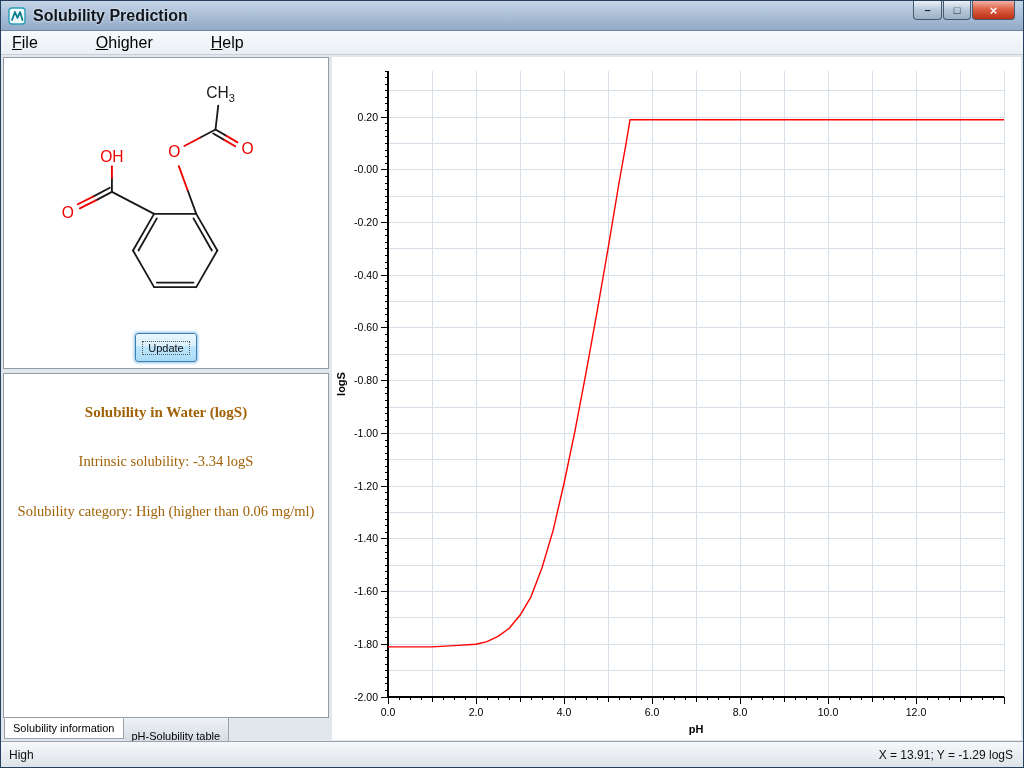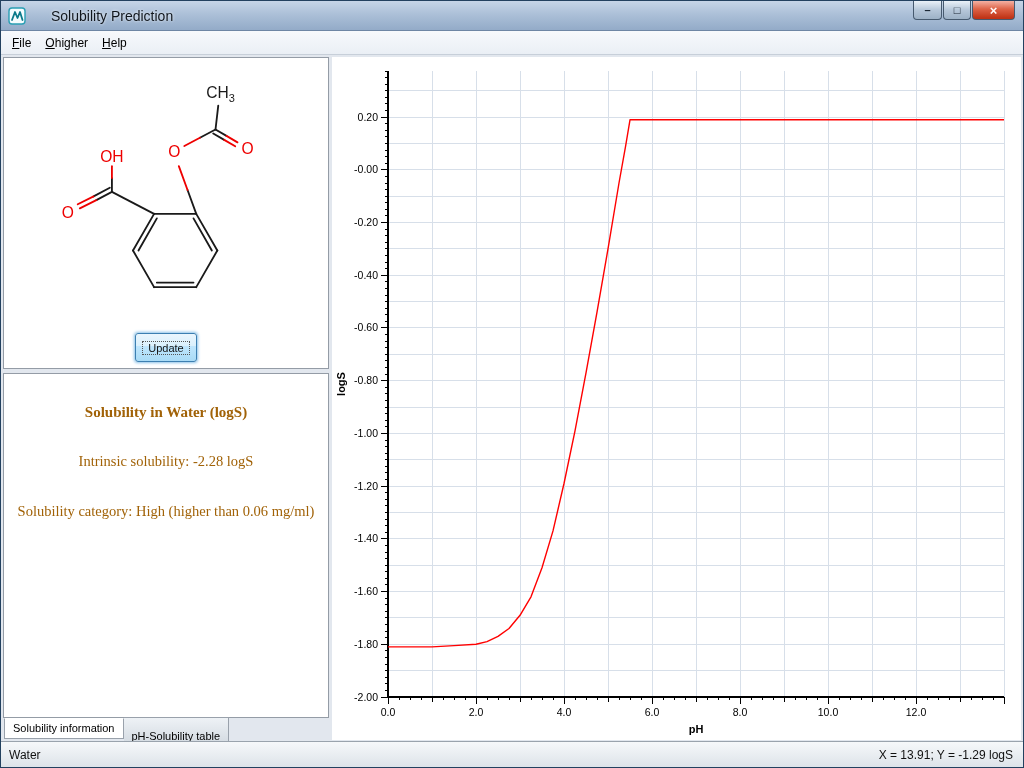--- a/index.html
+++ b/index.html
@@ -4,32 +4,32 @@
 <style>
   * { margin:0; padding:0; box-sizing:border-box; }
   html,body { width:1024px; height:768px; overflow:hidden; font-family:"Liberation Sans",sans-serif; }
   .window { width:1024px; height:768px; border:1px solid #23415f; background:#dfe5ec;
             display:flex; flex-direction:column; box-shadow:inset 0 0 0 1px rgba(255,255,255,.5); }
 
   
   .titlebar { height:30px; background:linear-gradient(#c6d5e7 0%,#acc0d8 45%,#93abc8 100%);
               border-bottom:1px solid #6e86a4; display:flex; align-items:center; position:relative; padding-left:7px; }
   .app-icon { width:18px; height:18px; display:inline-block; }
-  .title-text { font-size:14px; color:#10161d; margin-left:25px; text-shadow:0 0 3px rgba(255,255,255,.9); }
+  .title-text { font-size:16px; color:#10161d; margin-left:7px; text-shadow:0 0 3px rgba(255,255,255,.9);font-weight:bold; }
   .win-controls { position:absolute; top:0; right:8px; display:flex; }
   .winbtn { height:19px; border:1px solid #46596e; border-top:none; border-radius:0 0 4px 4px;
             display:flex; align-items:center; justify-content:center; font-size:11px; line-height:1;
             color:#17222f; background:linear-gradient(#eaf1f8,#b6c7d9 50%,#9db1c6); margin-left:1px; cursor:default; }
   .winbtn.min { width:29px; font-weight:bold; }
   .winbtn.max { width:28px; }
   .winbtn.close { width:43px; background:linear-gradient(#f4b1a3,#dd6347 45%,#c03316 95%); color:#fff; font-weight:bold; font-size:13px; }
 
   
   .menubar { height:24px; background:linear-gradient(#f7f9fc,#eaeff5); border-bottom:1px solid #c7cfd9;
-             display:flex; align-items:center; padding:0 4px; font-size:12px; color:#000; }
+             display:flex; align-items:center; padding:0 4px; font-size:16px; color:#000;gap:44px; }
   .menu-item { padding:3px 7px; }
   .accel { text-decoration:underline; }
 
   
   .content { flex:1; display:flex; padding:2px 2px 1px 2px; background:#e2e7ee; min-height:0; }
   .left-col { width:326px; display:flex; flex-direction:column; margin-right:3px; min-height:0; }
   .panel { background:#ffffff; border:1px solid #949ca6; }
   .structure-panel { height:312px; display:flex; flex-direction:column; }
   .molecule { flex:1; width:100%; min-height:0; }
   .molecule text { font-family:"Liberation Sans",sans-serif; }
@@ -129,21 +129,21 @@
           <text x="251" y="105" font-size="17" text-anchor="middle" fill="#ee0000">O</text>
           <text x="206" y="44" font-size="17" fill="#1a1a1a"><tspan>CH</tspan><tspan dy="4" font-size="12">3</tspan></text>
         </svg>
         <button class="update-btn">
           <span class="focus-rect">Update</span>
         </button>
       </div>
 
       <div class="panel info-panel">
         <div class="info-title">Solubility in Water (logS)</div>
-        <div class="info-line">Intrinsic solubility: -2.28 logS</div>
+        <div class="info-line">Intrinsic solubility: -3.34 logS</div>
         <div class="info-line">Solubility category: High (higher than 0.06 mg/ml)</div>
       </div>
 
       <div class="tabrow">
         <div class="tab active">Solubility information</div>
         <div class="tab inactive">pH-Solubility table</div>
       </div>
     </div>
 
     <div class="chart-panel">
@@ -360,16 +360,16 @@
           <text x="46" y="590.7842105263157" fill="#000" font-size="10.5" font-family="&quot;Liberation Sans&quot;,sans-serif" text-anchor="end">-1.80</text>
           <text x="46" y="643.5" fill="#000" font-size="10.5" font-family="&quot;Liberation Sans&quot;,sans-serif" text-anchor="end">-2.00</text>
           <text x="364" y="676" fill="#000" font-size="11" font-family="&quot;Liberation Sans&quot;,sans-serif" text-anchor="middle" font-weight="bold">pH</text>
           <text text-anchor="middle" font-weight="bold" font-size="11" fill="#000" font-family="&quot;Liberation Sans&quot;,sans-serif" transform="translate(13 327) rotate(-90)">logS</text>
           <polyline points="56.0,589.9 78.0,589.9 100.0,589.9 122.0,588.6 144.0,587.3 155.0,584.6 166.0,579.4 177.0,571.5 188.0,558.3 199.0,539.8 210.0,510.8 221.0,473.9 232.0,426.5 243.0,373.8 254.0,315.8 265.0,255.2 276.0,191.9 287.0,126.0 293.6,89.1 298.0,62.8 309.0,62.8 320.0,62.8 408.0,62.8 496.0,62.8 584.0,62.8 672.0,62.8" fill="none" stroke="#ff0000" stroke-width="1.4" stroke-linejoin="round"></polyline>
         </svg>
     </div>
   </div>
 
   <div class="statusbar">
-    <span>Water</span>
+    <span>High</span>
     <span>X = 13.91; Y = -1.29 logS</span>
   </div>
 </div>
 
 </body></html>

